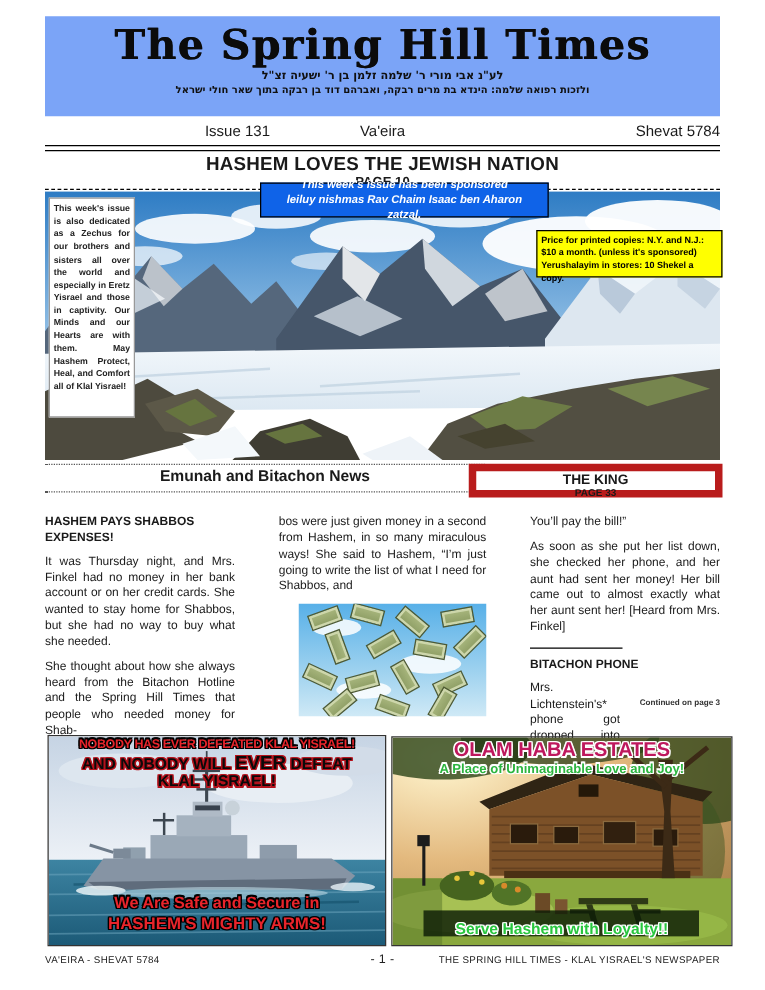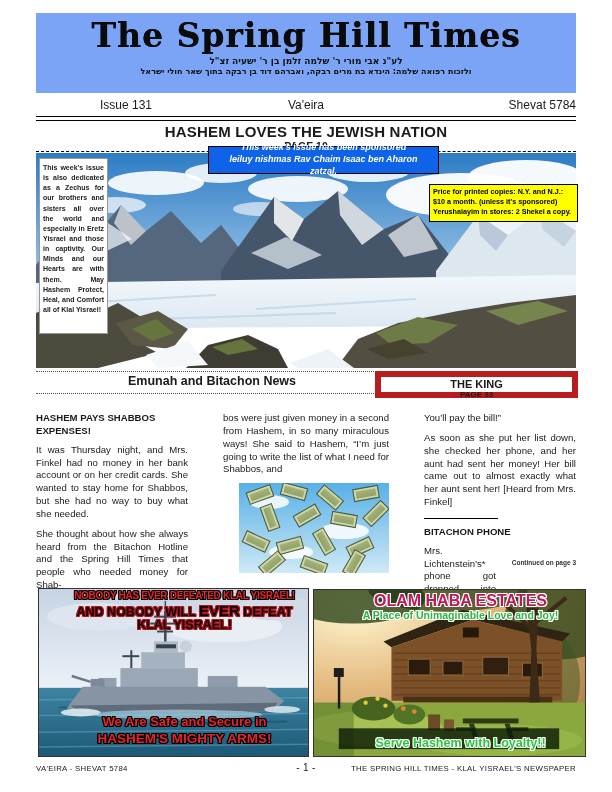--- a/index.html
+++ b/index.html
@@ -11,21 +11,21 @@
               background:#7ba4f7; text-align:center; }
   .mast-title { font-family:"DejaVu Serif", serif; font-weight:700; font-size:33px;
                 line-height:1.02; padding-top:6px; letter-spacing:1px; color:#0b0b0b;
                 text-shadow:0.4px 0 #0b0b0b; }
   .mast-heb { font-family:"DejaVu Sans", sans-serif; font-weight:700; direction:rtl; color:#101010; }
   .mast-heb1 { font-size:9px; margin-top:3px; }
   .mast-heb2 { font-size:8px; margin-top:1px; }
 
   
   .issue-row { position:absolute; left:36px; top:98px; width:540px; display:flex; font-size:12px; }
-  .ir-left { flex:1; text-align:center; }
+  .ir-left { flex:1; text-align:right; }
   .ir-center { flex:1; text-align:center; }
   .ir-right { flex:1; text-align:right; }
   .rule-double { position:absolute; left:36px; top:116px; width:540px; height:3px;
                  border-top:1px solid #000; border-bottom:1px solid #000; }
 
   
   .headline { position:absolute; left:36px; top:123px; width:540px; text-align:center;
               font-size:15px; font-weight:700; letter-spacing:0.2px; }
   .headline-page { position:absolute; left:36px; top:140px; width:540px; text-align:center;
                    font-size:10.5px; font-weight:600; }
@@ -75,21 +75,21 @@
 
   .divider-rule { width:74px; border-top:1.3px solid #000; margin:9px 0 7px 0; }
   .cont-note { float:right; width:80px; height:26px; font-size:6.5px; font-weight:600;
                color:#333; text-align:right; padding-top:14px; line-height:1.1; }
 
   
   .ad { position:absolute; box-sizing:border-box; border:1px solid #333; overflow:hidden; }
   .ad svg { display:block; width:100%; height:100%; }
   .ad-left { left:38px; top:588px; width:271px; height:169px; }
   .ad-right { left:313px; top:589px; width:273px; height:168px; }
-  .ad-text { position:absolute; left:0; width:100%; text-align:center; font-weight:700; white-space:nowrap;padding-left:11px; }
+  .ad-text { position:absolute; left:0; width:100%; text-align:center; font-weight:700; white-space:nowrap; }
   .ts-k { text-shadow:-1px -1px 0 #000,0 -1px 0 #000,1px -1px 0 #000,-1px 0 0 #000,
                       1px 0 0 #000,-1px 1px 0 #000,0 1px 0 #000,1px 1px 0 #000; }
   .ts-r { text-shadow:-1px -1px 0 #b5121c,0 -1px 0 #b5121c,1px -1px 0 #b5121c,-1px 0 0 #b5121c,
                       1px 0 0 #b5121c,-1px 1px 0 #b5121c,0 1px 0 #b5121c,1px 1px 0 #b5121c; }
   .ts-w { text-shadow:-1px -1px 0 #fff,0 -1px 0 #fff,1px -1px 0 #fff,-1px 0 0 #fff,
                       1px 0 0 #fff,-1px 1px 0 #fff,0 1px 0 #fff,1px 1px 0 #fff; }
   .la1 { top:1px; font-size:10px; letter-spacing:-0.3px; color:#e8242b; }
   .la2 { top:13px; font-size:12.5px; color:#0a0a0a; }
   .la2 .ever { font-size:15px; }
   .la3 { top:29px; font-size:12.5px; color:#0a0a0a; }
@@ -177,21 +177,21 @@
       <polygon points="254,210 292,196 318,215 262,215" fill="#eef3f8"></polygon>
       <polygon points="330,196 368,186 392,200 352,206" fill="#45422f"></polygon>
     </svg>
   </div>
 
   <div class="dedication">This week's issue is also dedicated as a Zechus for our brothers and sisters all over the world and especially in Eretz Yisrael and those in captivity. Our Minds and our Hearts are with them. May Hashem Protect, Heal, and Comfort all of Klal Yisrael!</div>
   <div class="sponsor">This week's issue has been sponsored leiluy nishmas Rav Chaim Isaac ben Aharon zatzal.</div>
   <div class="pricebox">
     <div>Price for printed copies: N.Y. and N.J.:</div>
     <div>$10 a month. (unless it's sponsored)</div>
-    <div>Yerushalayim in stores: 2 Shekel a copy.</div>
+    <div>Yerushalayim in stores: 10 Shekel a copy.</div>
   </div>
 
   <div class="dot-rule dr1"></div>
   <div class="section-label">Emunah and Bitachon News</div>
   <div class="dot-rule dr2"></div>
   <div class="king-box">
     <div class="king-title">THE KING</div>
     <div class="king-page">PAGE 33</div>
   </div>
 

